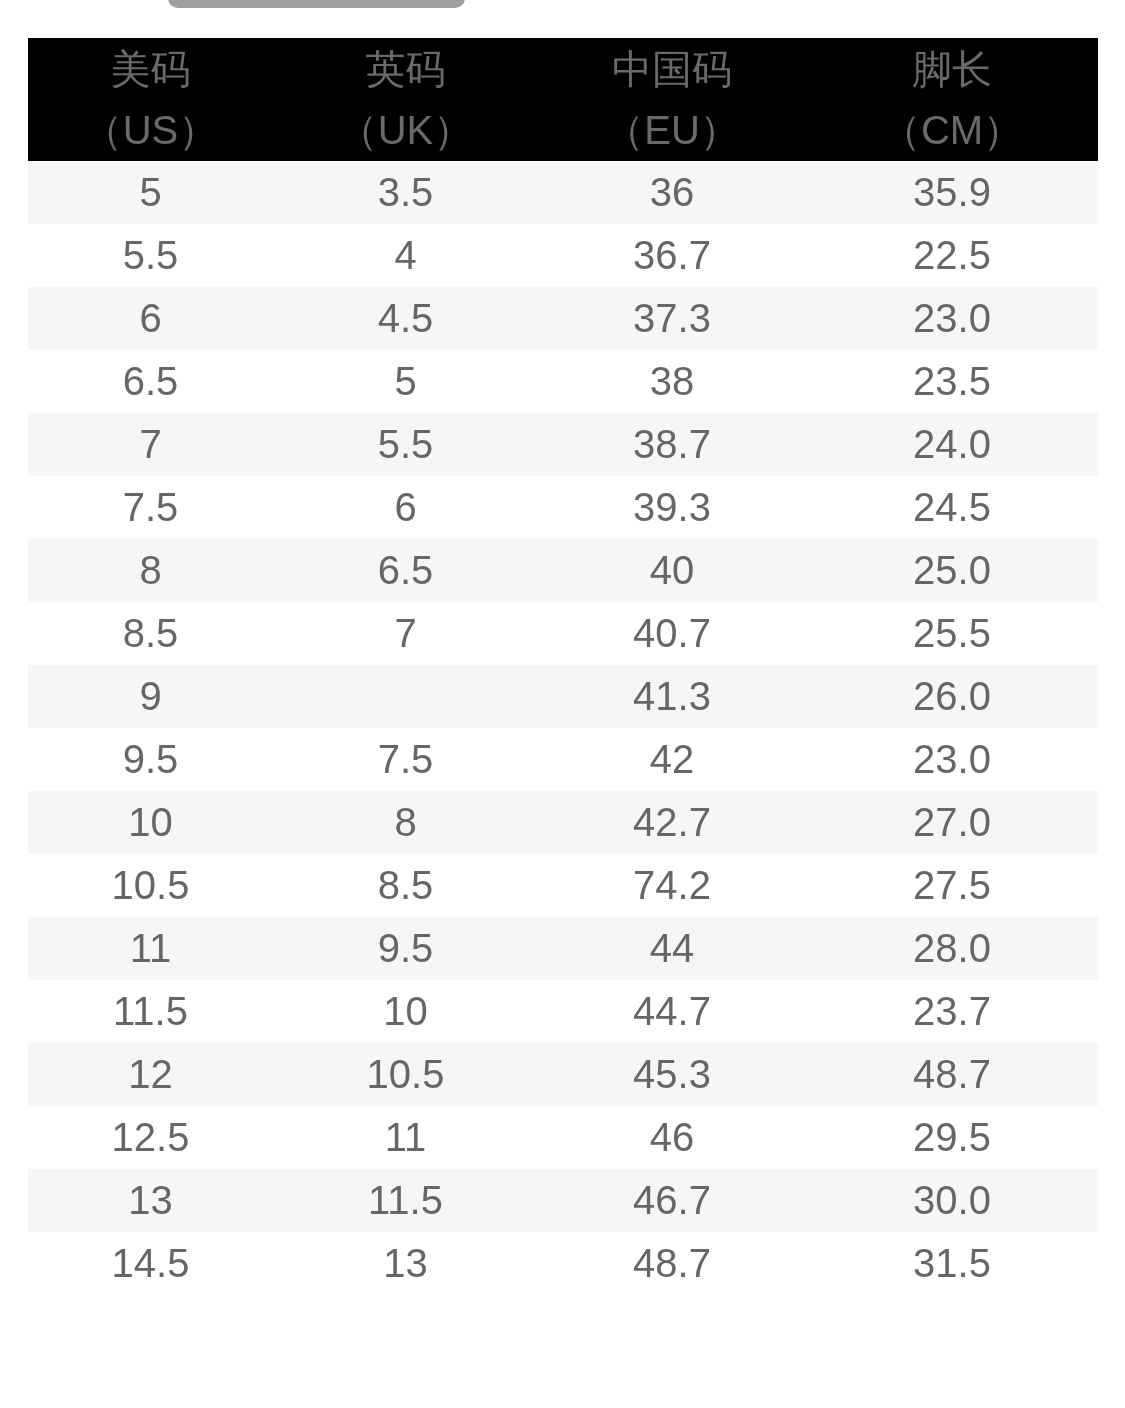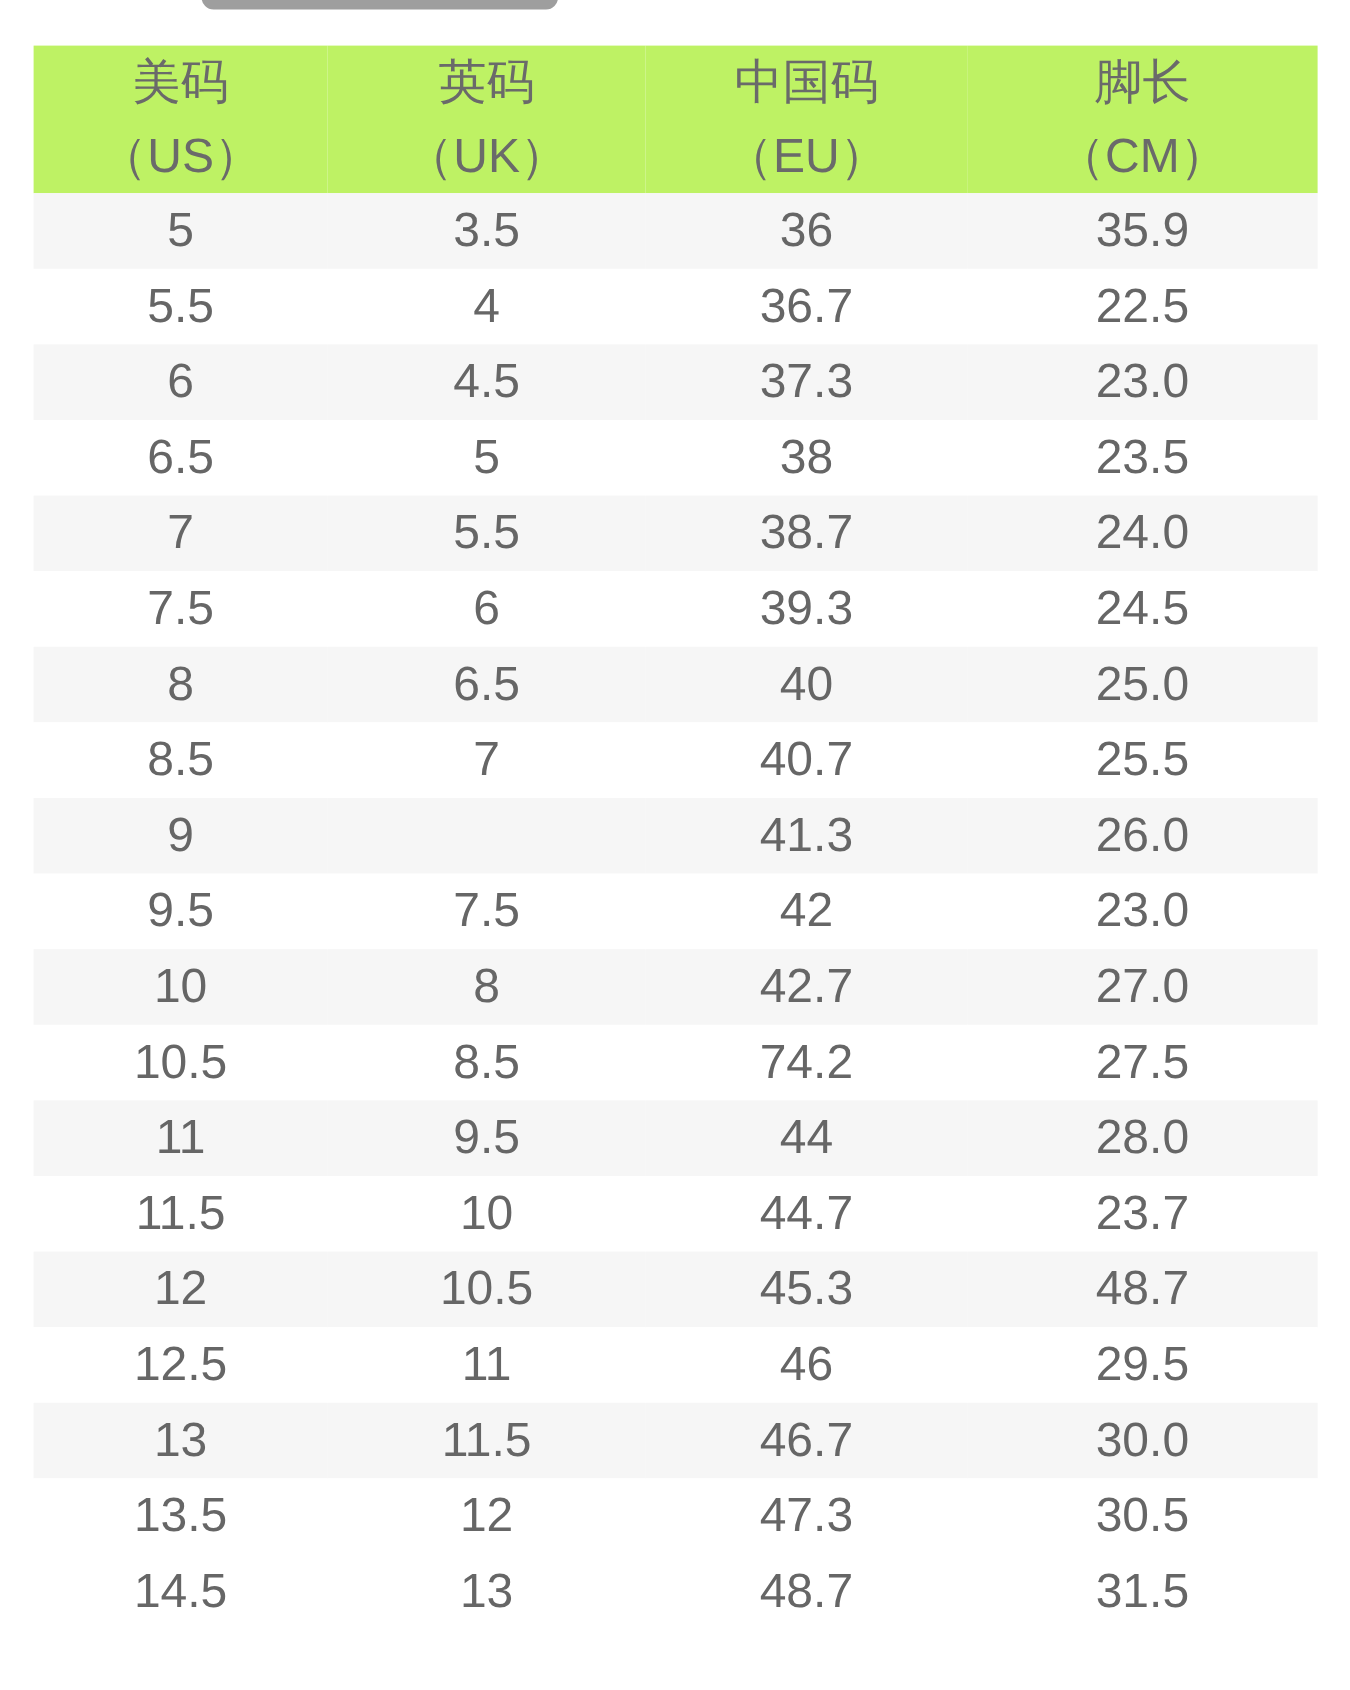--- a/index.html
+++ b/index.html
@@ -34,21 +34,21 @@
     border-collapse: collapse;
     table-layout: fixed;
   }
 
   #size-chart-table col.c-us { width: 245px; }
   #size-chart-table col.c-uk { width: 265px; }
   #size-chart-table col.c-eu { width: 268px; }
   #size-chart-table col.c-cm { width: 292px; }
 
   #size-chart-table thead tr {
-    background: #bef264;
+    background: #000000;
   }
   #size-chart-table thead th {
     font-weight: 400;
     color: #6a6a6a;
     font-size: 40px;
     line-height: 61px;
     text-align: center;
     padding: 0;
     height: 123px;
     vertical-align: middle;
@@ -205,25 +205,19 @@
         <td>46</td>
         <td>29.5</td>
       </tr>
       <tr class="striped">
         <td>13</td>
         <td>11.5</td>
         <td>46.7</td>
         <td>30.0</td>
       </tr>
       <tr>
-        <td>13.5</td>
-        <td>12</td>
-        <td>47.3</td>
-        <td>30.5</td>
-      </tr>
-      <tr>
         <td>14.5</td>
         <td>13</td>
         <td>48.7</td>
         <td>31.5</td>
       </tr>
     </tbody>
 </table>
 
 </body></html>

